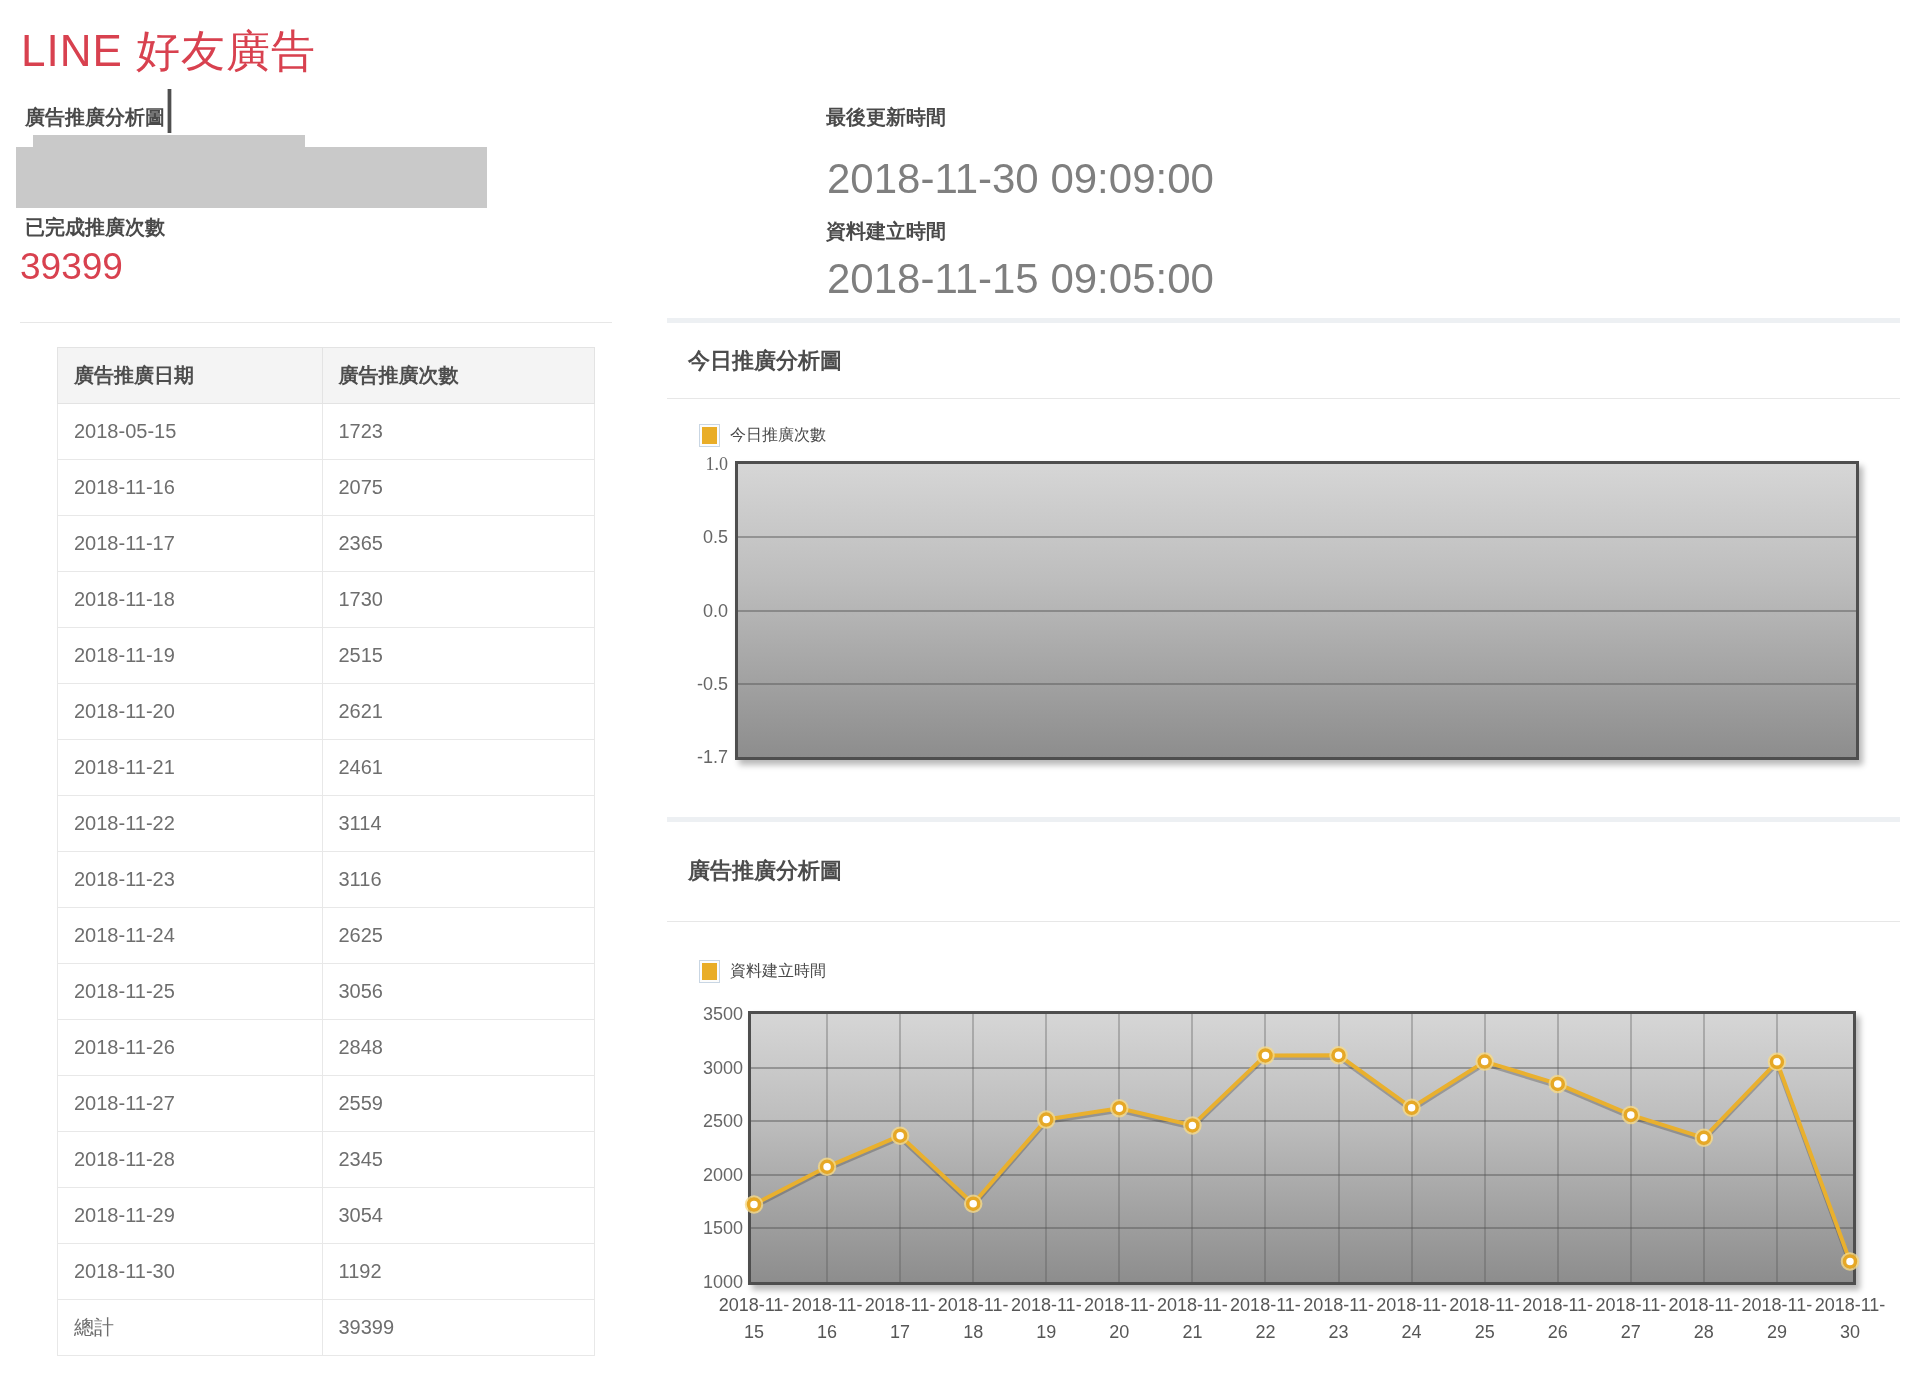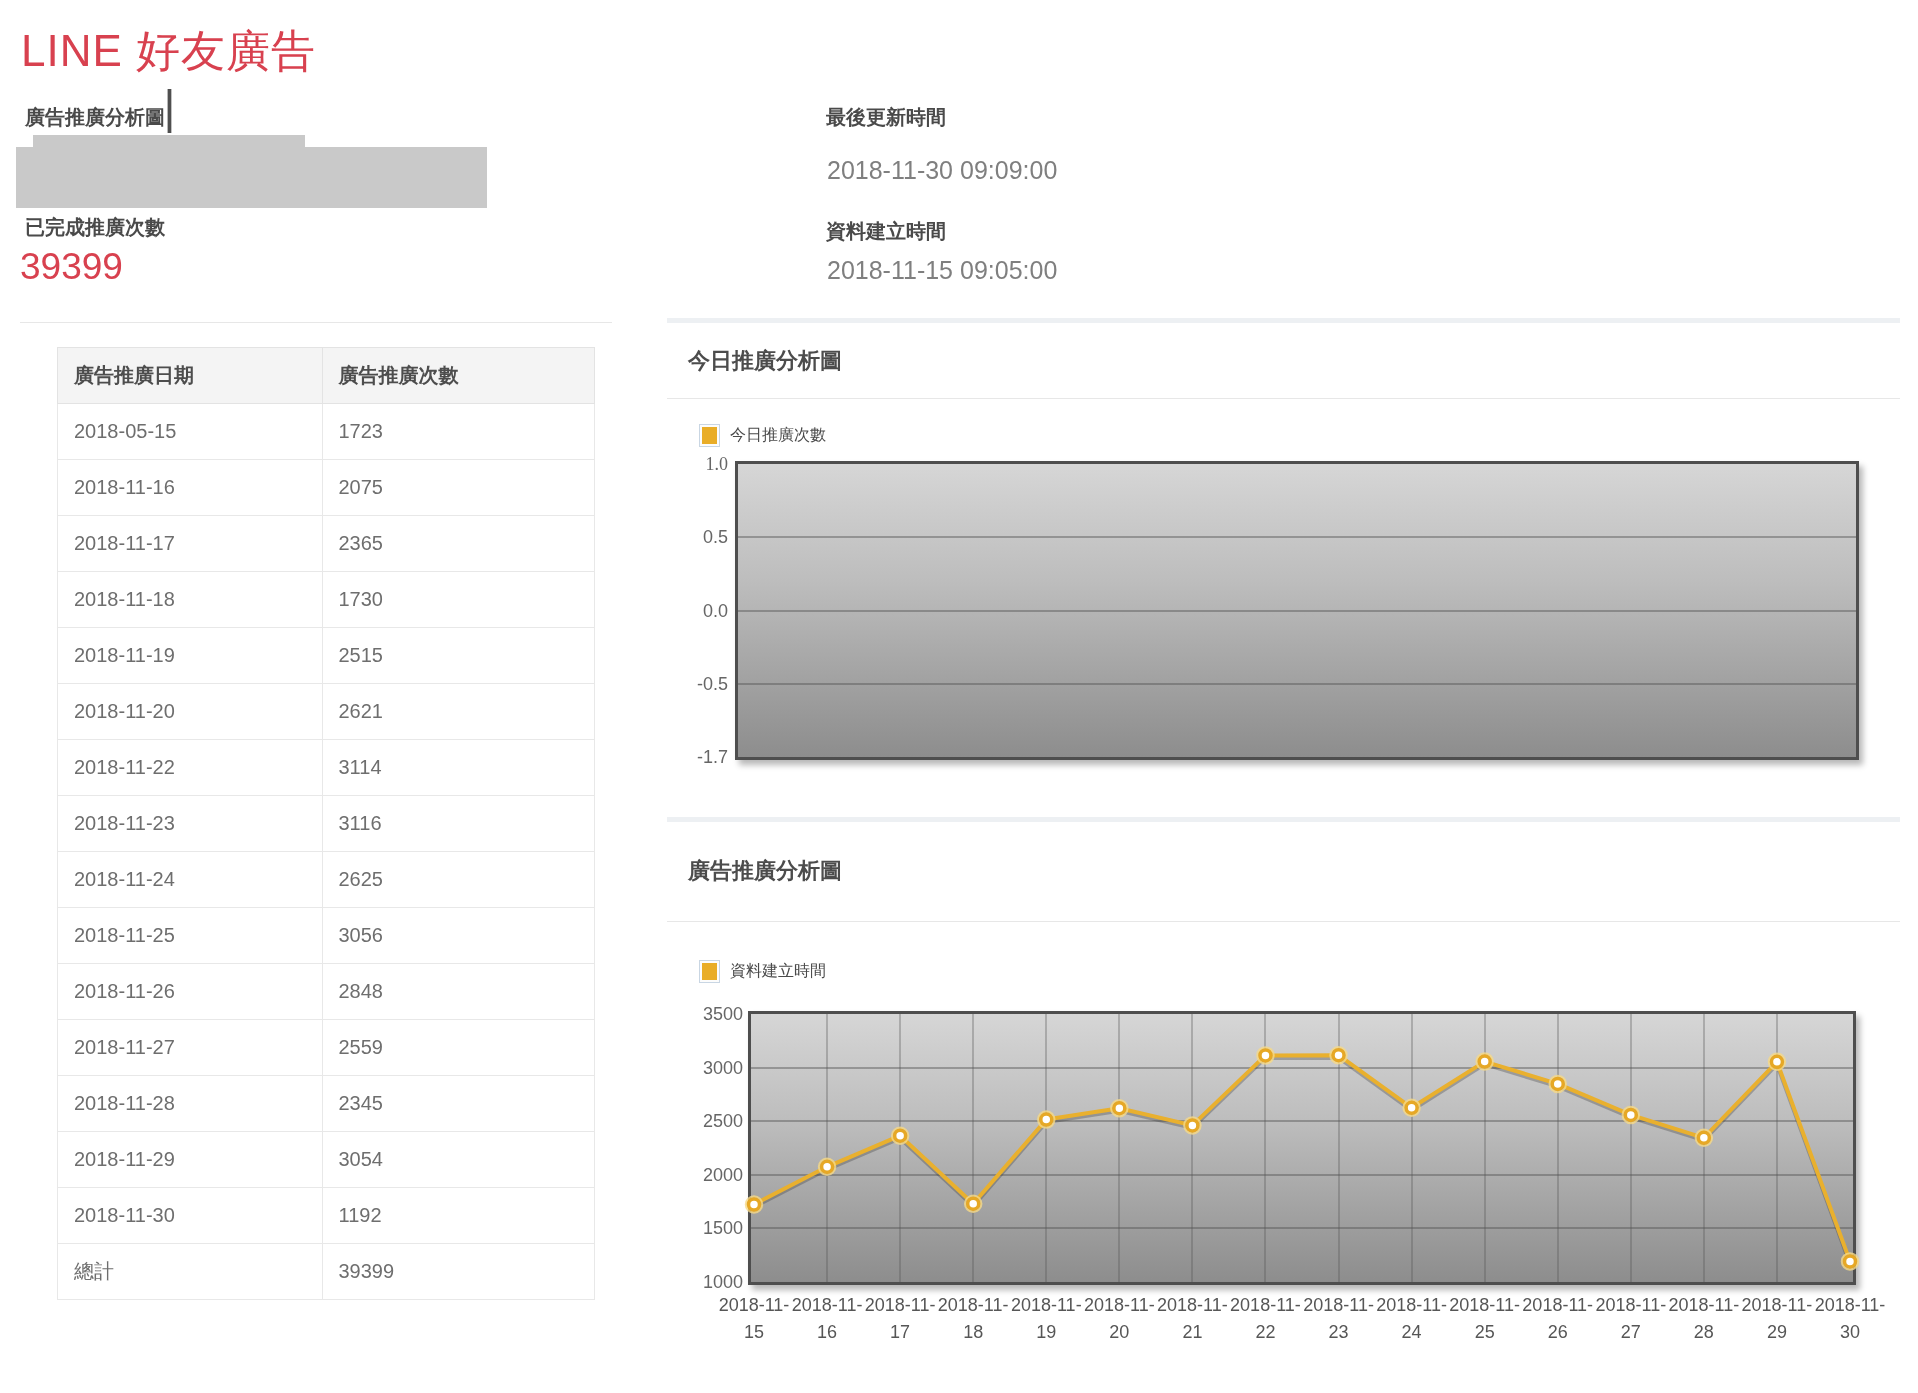--- a/index.html
+++ b/index.html
@@ -7,21 +7,21 @@
         font-family:"Liberation Sans","DejaVu Sans",sans-serif;}
 
   
   .title-row{position:absolute;left:21px;top:22px;display:flex;align-items:center;flex-direction:column;}
   .title-text{font-size:44px;font-weight:300;color:#d8414f;letter-spacing:1px;white-space:nowrap;}
   .title-sep{font-size:46px;font-weight:300;color:#4f4f4f;margin:0 17px 0 19px;line-height:52px;}
   .redact{background:#c9c9c9;}
   .title-redact{width:272px;height:50px;margin-top:2px;}
 
   .lbl{position:absolute;font-size:20px;font-weight:700;color:#4a4a4a;white-space:nowrap;}
-  .bigval{position:absolute;font-size:25px;font-weight:300;color:#7f7f7f;line-height:1;white-space:nowrap;}
+  .bigval{position:absolute;font-size:42px;font-weight:300;color:#7f7f7f;line-height:1;white-space:nowrap;}
   .redval{position:absolute;font-size:37px;font-weight:300;color:#d8414f;line-height:1;}
   .redact-order{position:absolute;left:16px;top:147px;width:471px;height:61px;}
 
   .divider-left{position:absolute;left:20px;top:322px;width:592px;height:1px;background:#e7e7e7;}
   .sec-divider{position:absolute;left:667px;width:1233px;height:5px;background:#edf0f3;}
   .sec-sub{position:absolute;left:667px;width:1233px;height:1px;background:#e7e7e7;}
   .sec-heading{position:absolute;left:688px;font-size:22px;font-weight:700;color:#4c4c4c;}
 
   
   .promo-table{position:absolute;left:57px;top:347px;border-collapse:collapse;width:538px;
@@ -101,20 +101,24 @@
           <td>2018-11-18</td>
           <td>1730</td>
         </tr>
         <tr>
           <td>2018-11-19</td>
           <td>2515</td>
         </tr>
         <tr>
           <td>2018-11-20</td>
           <td>2621</td>
+        </tr>
+        <tr>
+          <td>2018-11-21</td>
+          <td>2461</td>
         </tr>
         <tr>
           <td>2018-11-22</td>
           <td>3114</td>
         </tr>
         <tr>
           <td>2018-11-23</td>
           <td>3116</td>
         </tr>
         <tr>

